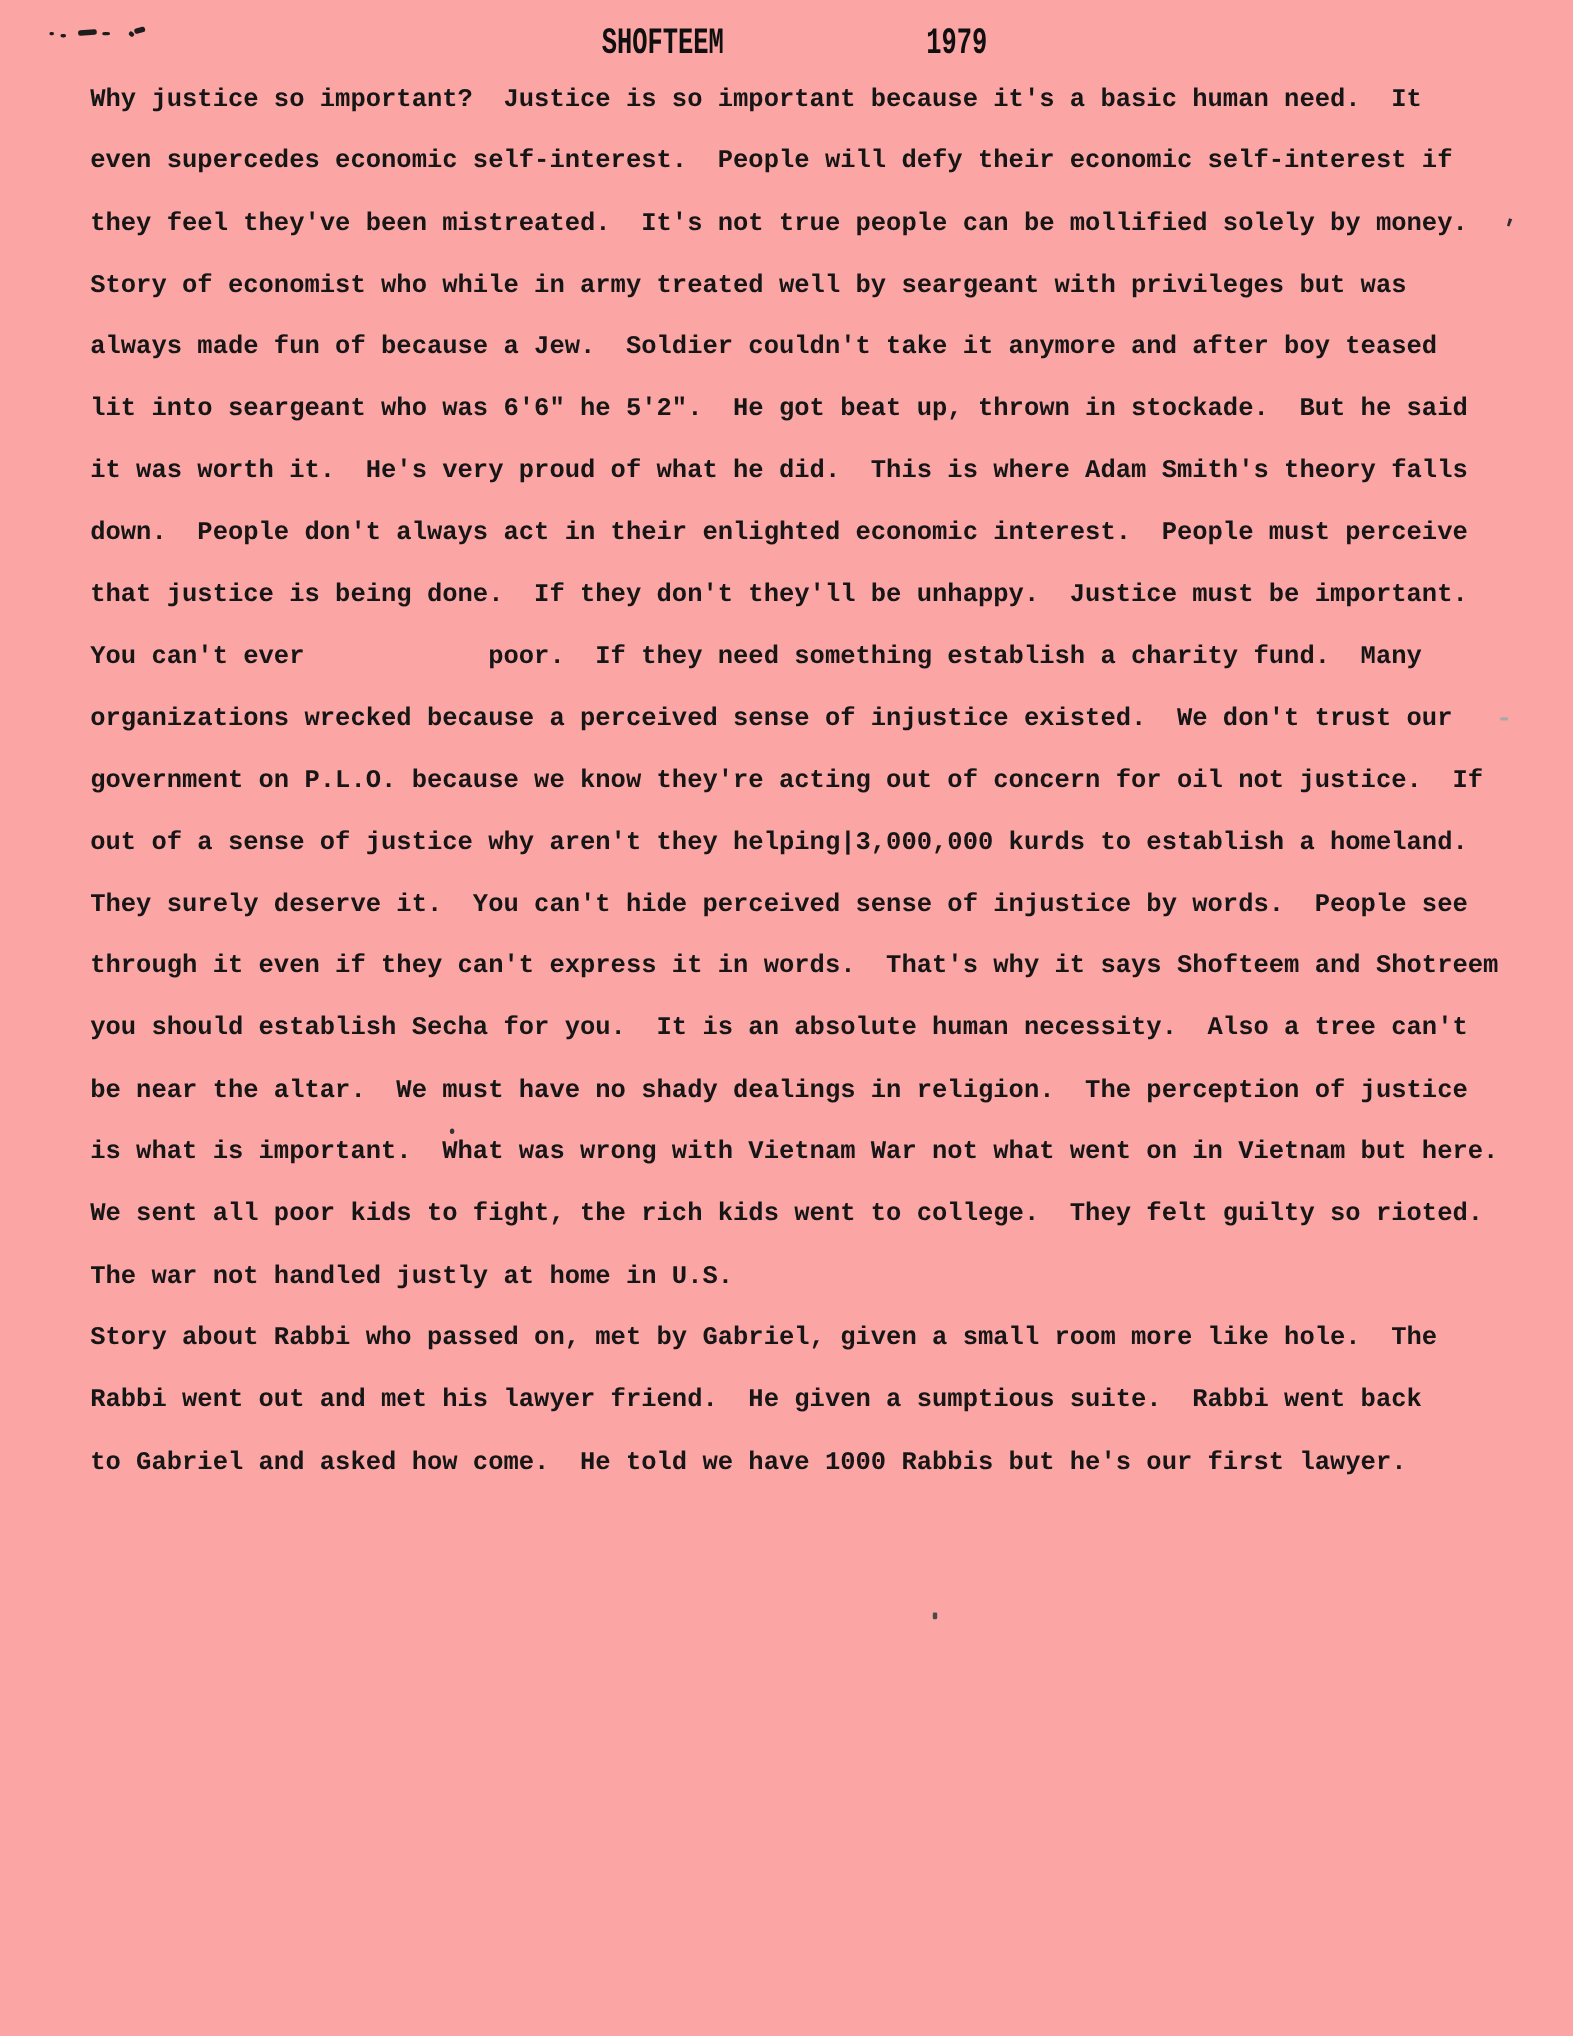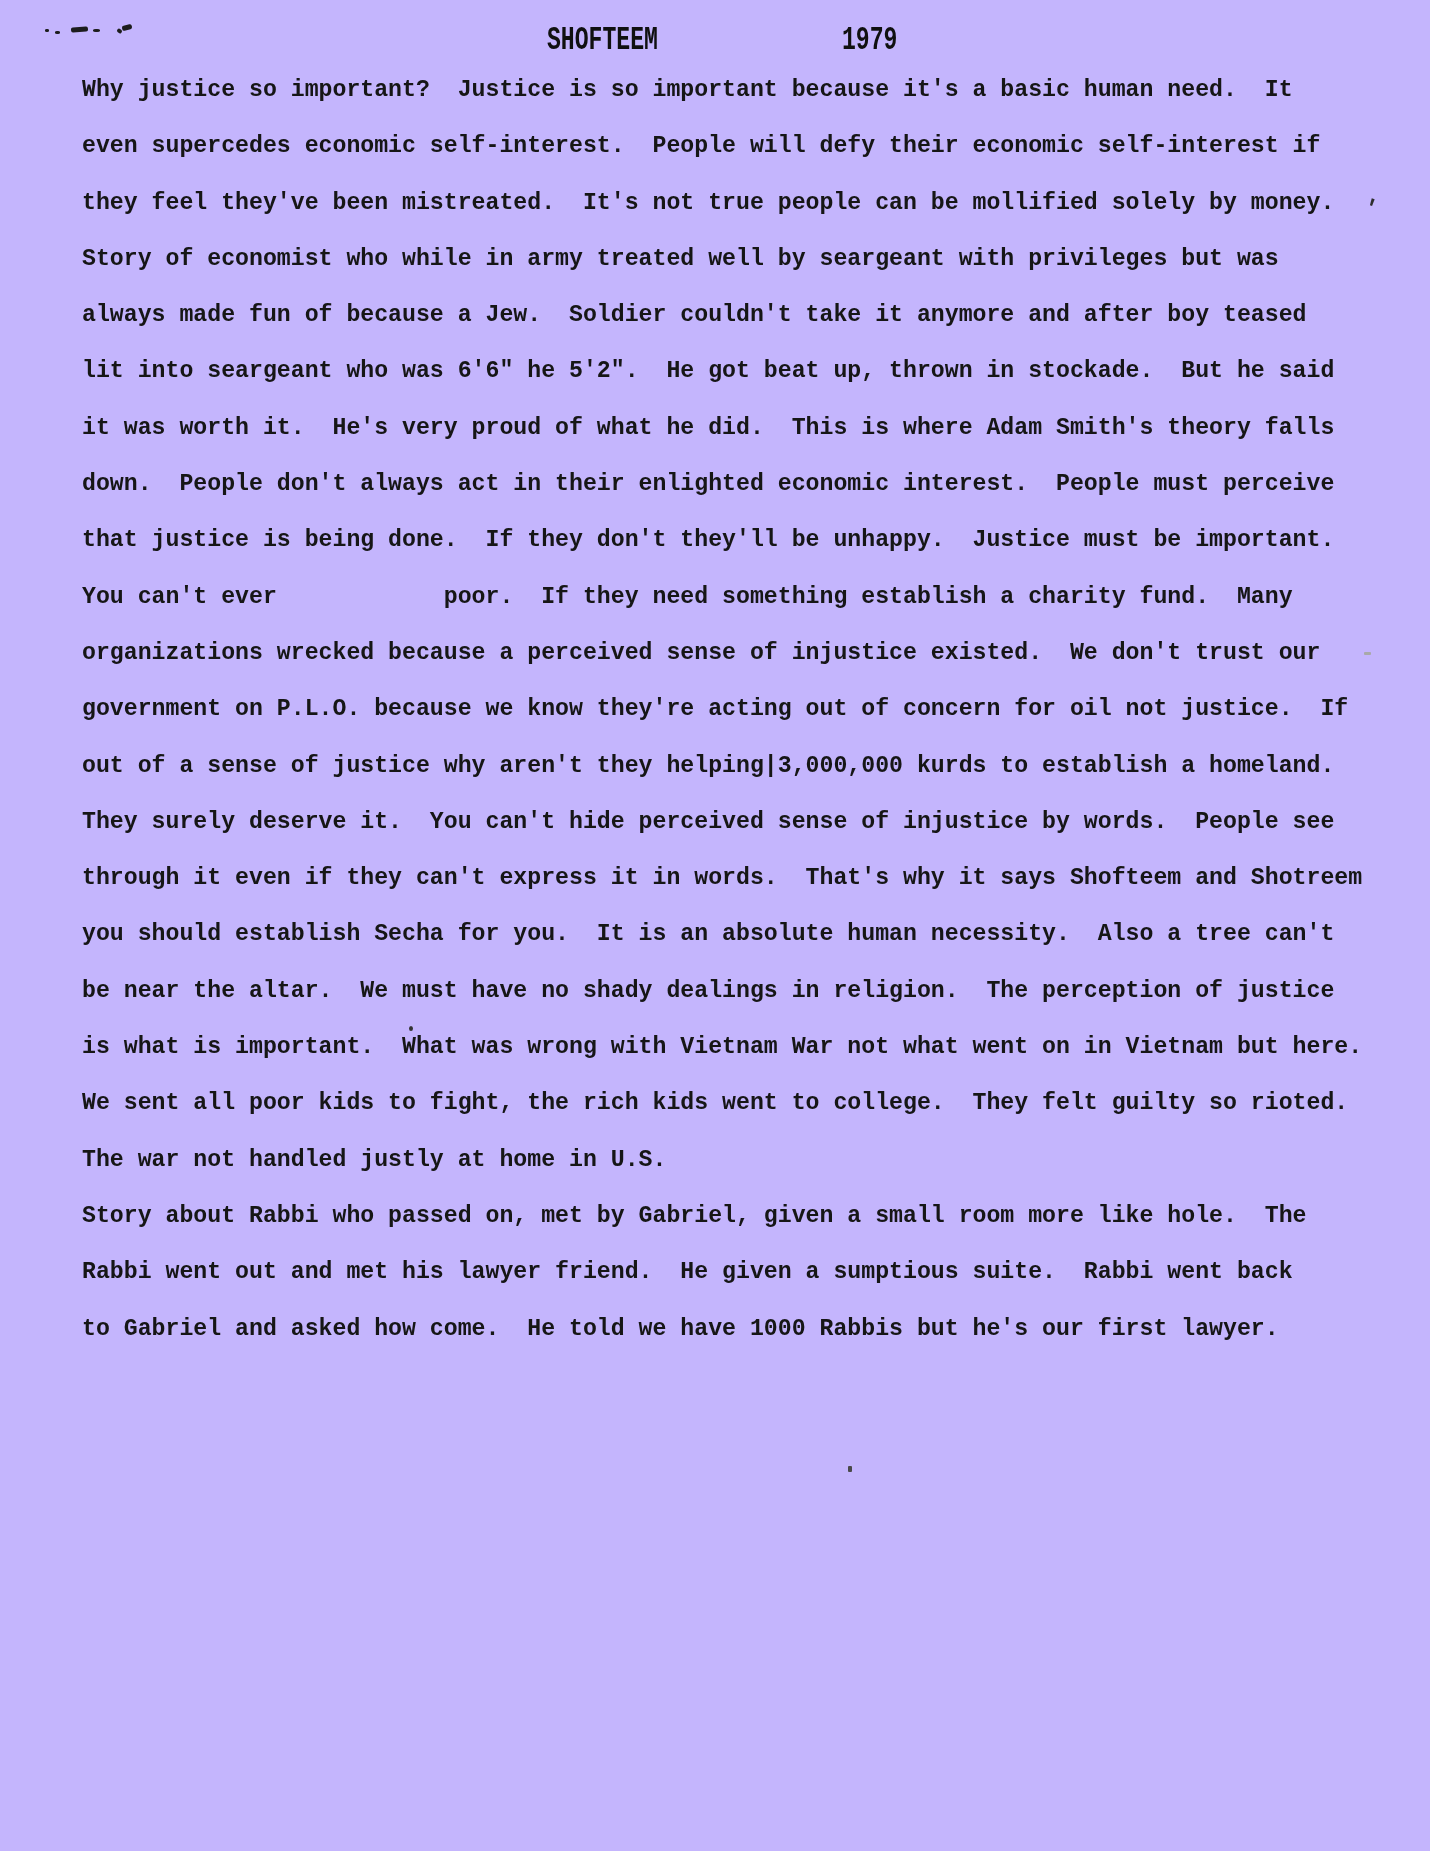--- a/index.html
+++ b/index.html
@@ -1,20 +1,20 @@
 <!DOCTYPE html>
 <html><head>
 <meta charset="utf-8">
 <style>
   html, body { margin: 0; padding: 0; background: #ffffff; }
   .page {
     position: relative;
     width: 1430px;
     height: 1851px;
-    background: #c4b5fd;
+    background: #fca5a5;
     overflow: hidden;
     font-family: "Liberation Mono", "DejaVu Sans Mono", monospace;
     color: #161616;
   }
 
   
   .hdr-item {
     position: absolute;
     top: 23px;
     font-size: 34px;

